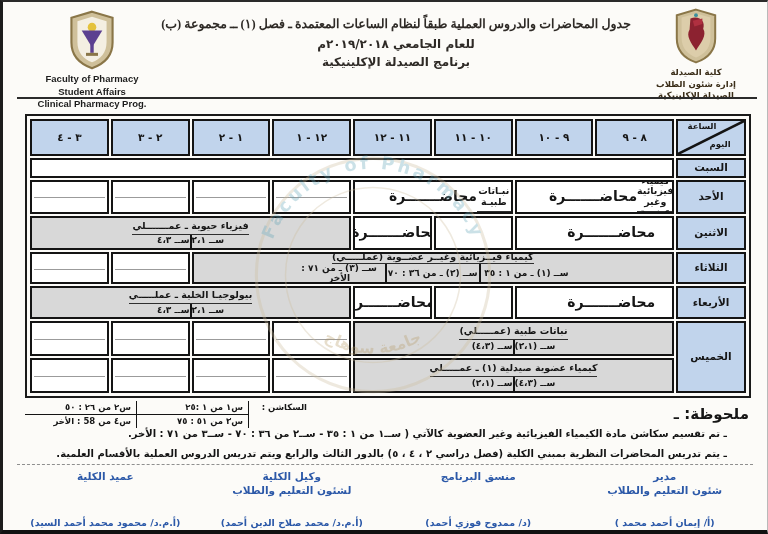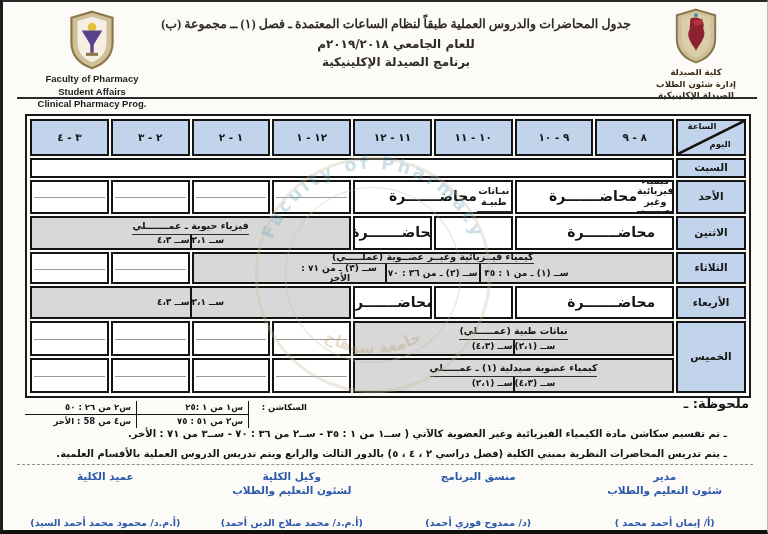--- a/index.html
+++ b/index.html
@@ -53,21 +53,21 @@
   .prac{flex-direction:column;align-items:center;padding:0;}
   .prac .pt{flex:1.2;display:flex;align-items:center;justify-content:center;border-bottom:1.5px solid #2e2e2e;}
   .prac .pb{flex:1;display:flex;align-items:stretch;font-size:9px;}
   .prac .pb > div{flex:1;display:flex;align-items:center;justify-content:center;}
   .prac .pb > div + div{border-inline-start:2px solid #141414;}
   
   .esplit{position:relative;}
   .esplit::after{content:"";position:absolute;left:2px;right:2px;top:50%;border-top:1px solid #9b9b9b;}
   .esplit.lo::after{top:55%;}
   
-  .note-head{position:absolute;right:18px;top:394px;font-size:13px;font-weight:bold;direction:rtl;}
+  .note-head{position:absolute;right:18px;top:403px;font-size:15px;font-weight:bold;direction:rtl;}
   .sections{position:absolute;left:22px;top:399px;direction:rtl;display:grid;
             grid-template-columns:58px 112px 112px;font-size:8.5px;font-weight:bold;}
   .sections .lab{grid-row:span 2;display:flex;align-items:flex-start;justify-content:flex-start;padding-top:1px;}
   .sections .sc{padding:1px 5px 2px 2px;border-inline-start:1.5px solid #141414;white-space:nowrap;}
   .sections .r1{border-bottom:1.5px solid #141414;}
   .bullets{position:absolute;right:40px;left:20px;top:426px;direction:rtl;font-size:10px;font-weight:bold;color:#141414;}
   .bullets .bu{margin-bottom:9px;white-space:nowrap;}
   .dash-rule{position:absolute;left:14px;right:14px;top:462px;border-top:1.5px dashed #8f8f8f;}
   
   .sigs{position:absolute;left:14px;right:14px;top:467px;direction:rtl;display:flex;justify-content:space-between;
@@ -198,20 +198,21 @@
     <div class="cell blue daycell">الأربعاء</div>
     <div class="cell sp2 box2">
       <div class="bb">محاضـــــــرة</div>
     </div>
     <div class="cell"></div>
     <div class="cell box2">
       <div class="bt">بيولوجيا الخلية</div>
       <div class="bb">محاضـــــــرة</div>
     </div>
     <div class="cell sp4 grey prac">
+      <div class="pt">بيولوجيـا الخلية ـ عملـــــي</div>
       <div class="pb">
         <div>ســ ٢،١</div>
         <div>ســ ٤،٣</div>
       </div>
     </div>
 
     <div class="cell blue daycell rows2">الخميس</div>
     <div class="cell sp4 grey prac">
       <div class="pt">نباتات طبية (عمـــــلي)</div>
       <div class="pb">

